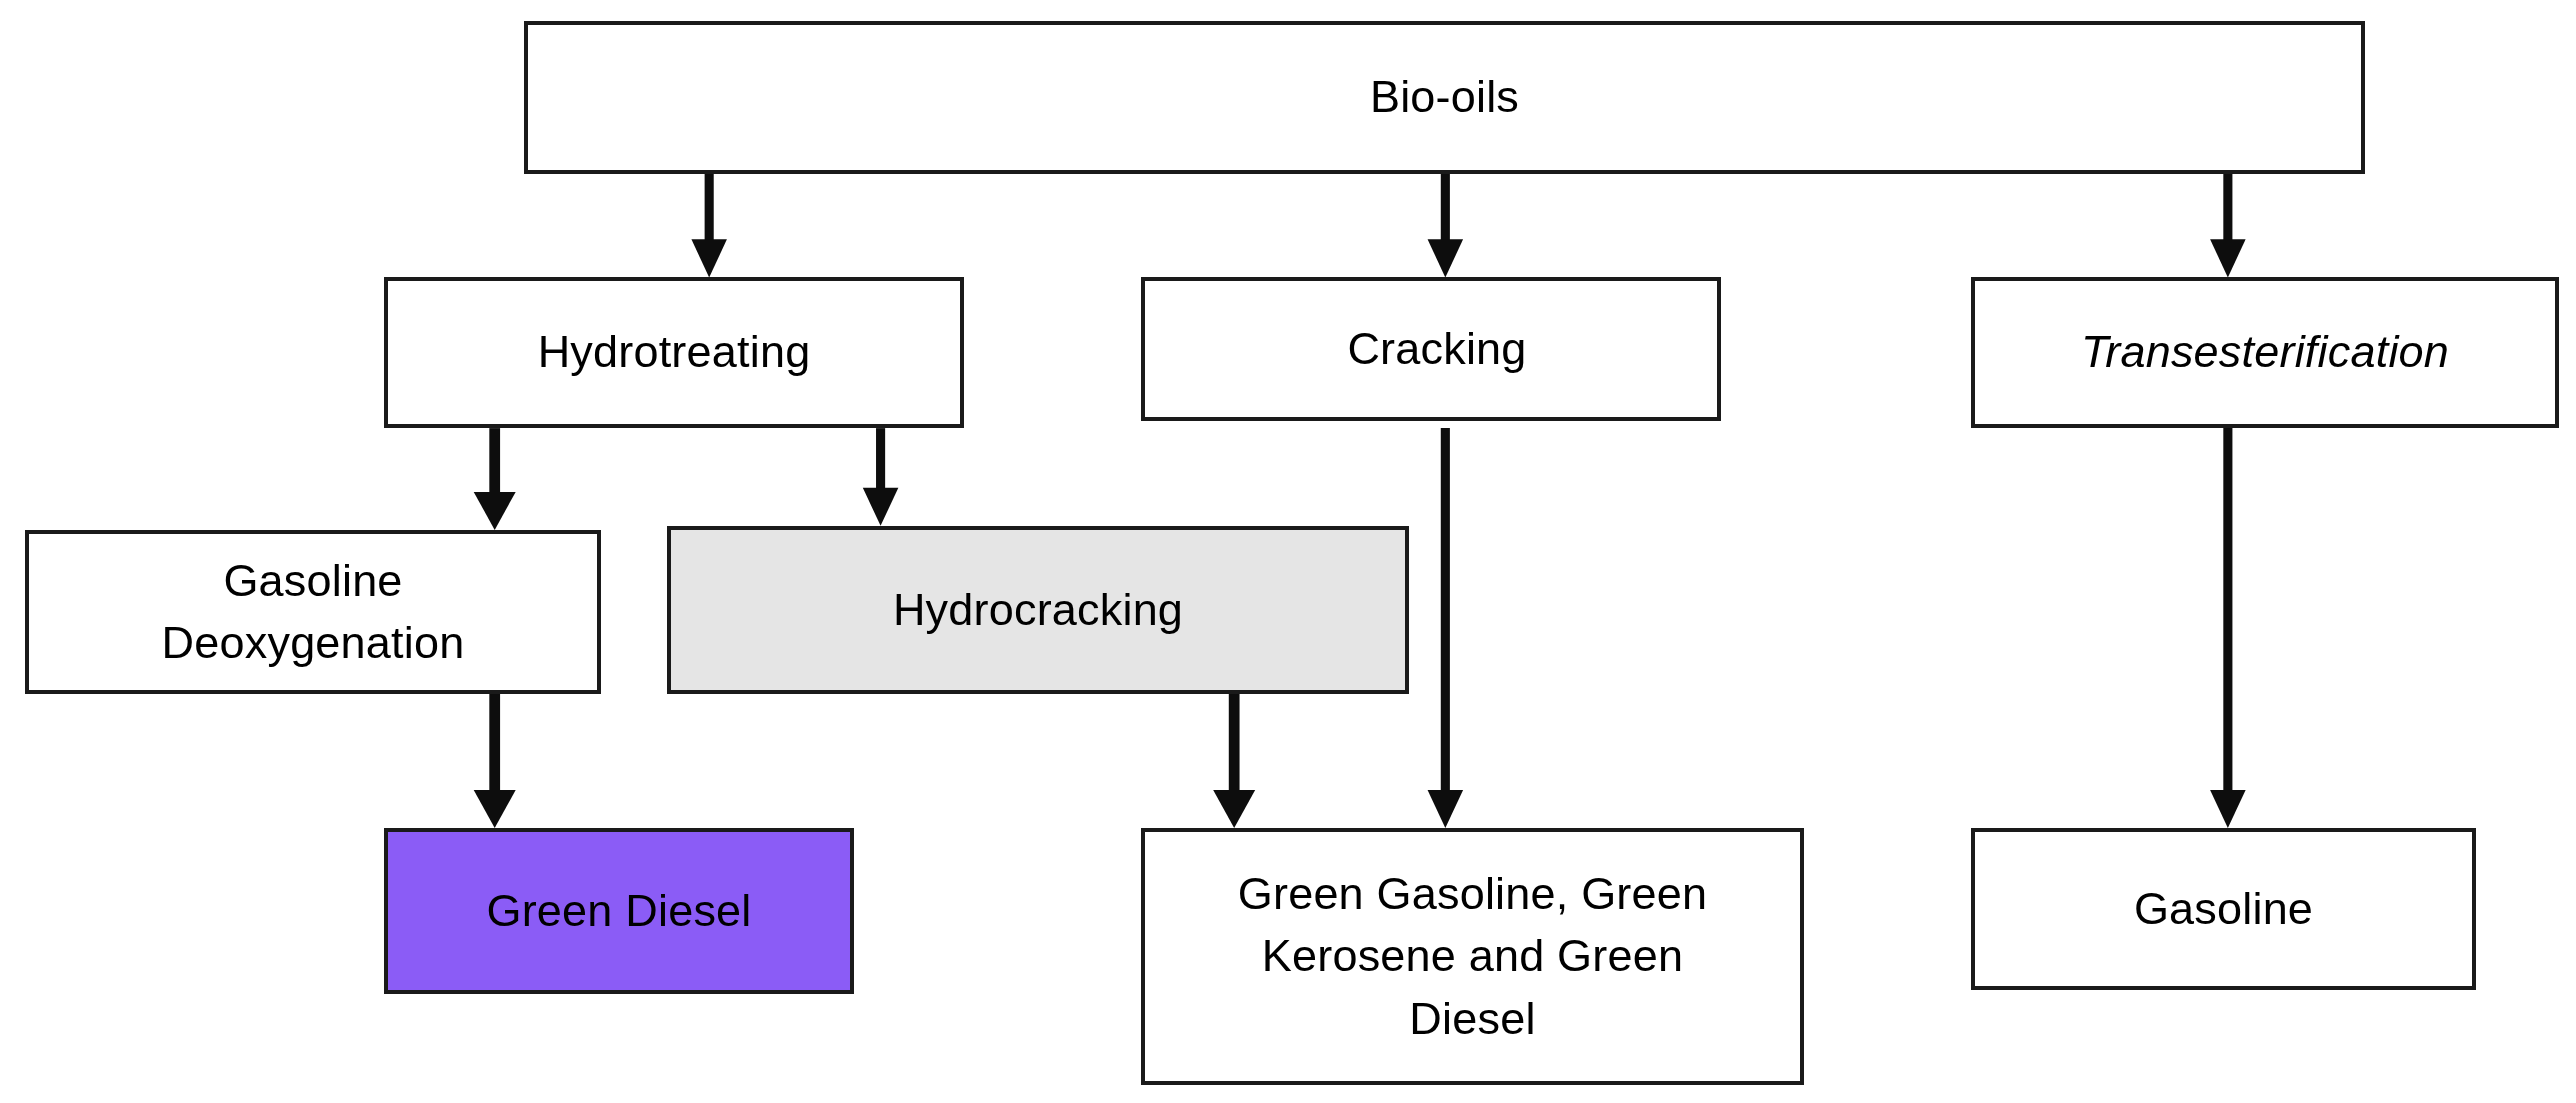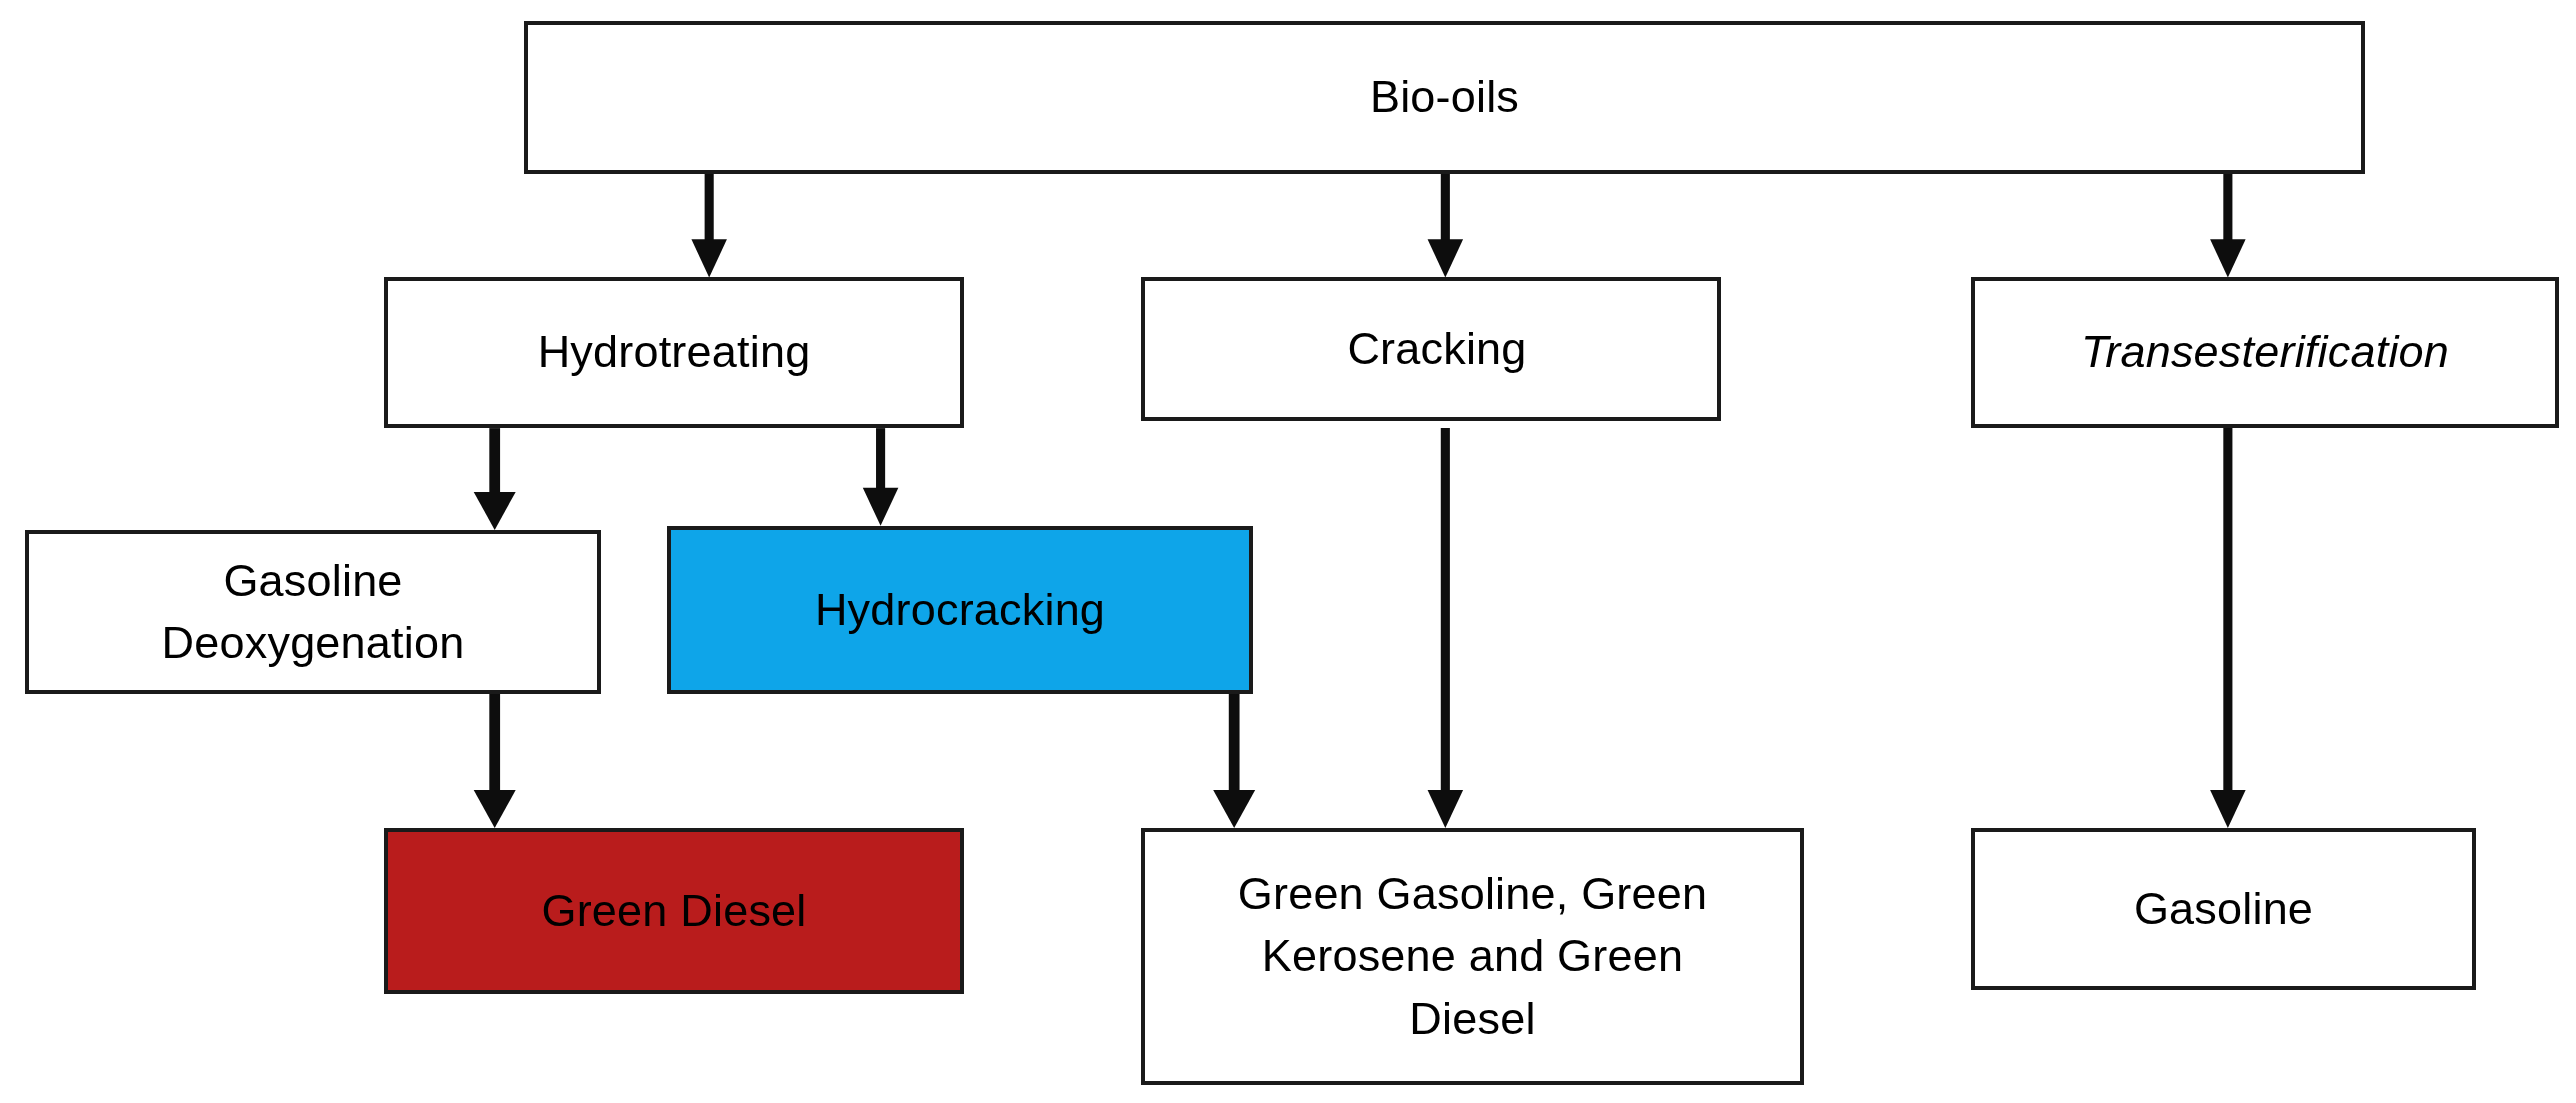--- a/index.html
+++ b/index.html
@@ -97,24 +97,24 @@
       <div class="node" style="left: 1141px; top: 277px; width: 580px; height: 144px; border-color: rgb(26, 26, 26); background: rgb(255, 255, 255); padding-left: 12px;">
         <div class="node-label" style="font-size: 45px; color: rgb(0, 0, 0);">Cracking</div>
       </div>
       <div class="node" style="left: 1971px; top: 277px; width: 588px; height: 151px; border-color: rgb(26, 26, 26); background: rgb(255, 255, 255);">
         <div class="node-label" style="font-size: 45px; color: rgb(0, 0, 0); font-style: italic;">Transesterification</div>
       </div>
       <div class="node" style="left: 25px; top: 530px; width: 576px; height: 164px; border-color: rgb(26, 26, 26); background: rgb(255, 255, 255);">
         <div class="node-label" style="font-size: 45px; color: rgb(0, 0, 0);">Gasoline
 Deoxygenation</div>
       </div>
-      <div class="node" style="left: 667px; top: 526px; width: 586px; height: 168px; border-color: rgb(26, 26, 26); background: #0ea5e9;">
+      <div class="node" style="left: 667px; top: 526px; width: 742px; height: 168px; border-color: rgb(26, 26, 26); background: #e5e5e5;">
         <div class="node-label" style="font-size: 45px; color: rgb(0, 0, 0);">Hydrocracking</div>
       </div>
-      <div class="node" style="left: 384px; top: 828px; width: 580px; height: 166px; border-color: rgb(26, 26, 26); background: #b91c1c;">
+      <div class="node" style="left: 384px; top: 828px; width: 470px; height: 166px; border-color: rgb(26, 26, 26); background: #8b5cf6;">
         <div class="node-label" style="font-size: 45px; color: rgb(0, 0, 0);">Green Diesel</div>
       </div>
       <div class="node" style="left: 1141px; top: 828px; width: 663px; height: 257px; border-color: rgb(26, 26, 26); background: rgb(255, 255, 255);">
         <div class="node-label" style="font-size: 45px; color: rgb(0, 0, 0);">Green Gasoline, Green
 Kerosene and Green
 Diesel</div>
       </div>
       <div class="node" style="left: 1971px; top: 828px; width: 505px; height: 162px; border-color: rgb(26, 26, 26); background: rgb(255, 255, 255);">
         <div class="node-label" style="font-size: 45px; color: rgb(0, 0, 0);">Gasoline</div>
       </div>

